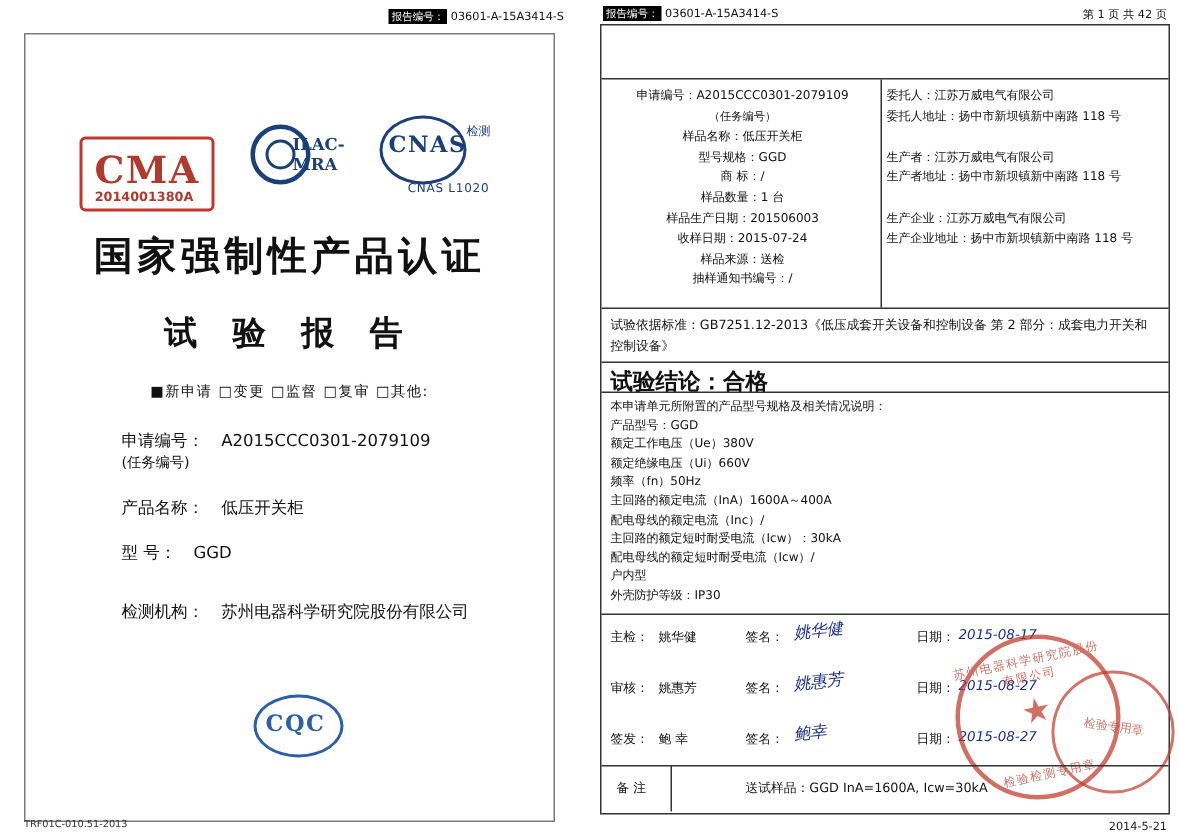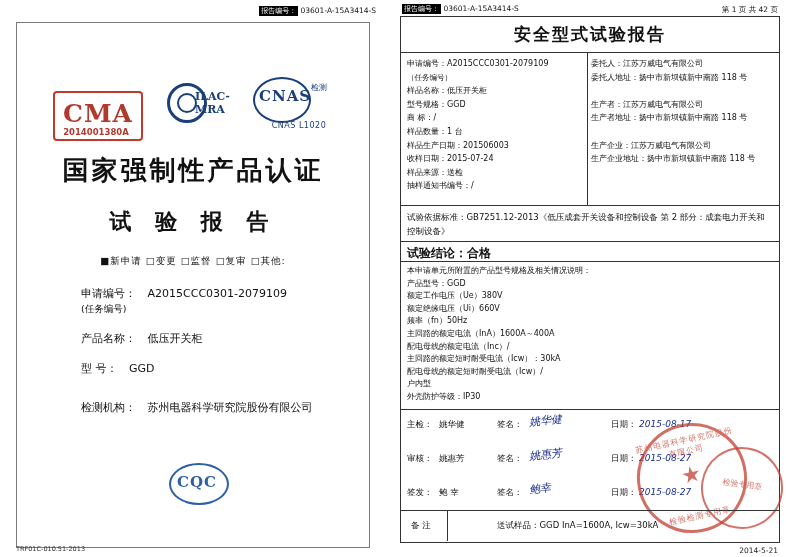--- a/index.html
+++ b/index.html
@@ -131,37 +131,37 @@
     border:1px solid #333;
   }
   .r-title{
     position:absolute;left:0;top:6px;width:100%;text-align:center;
     font-size:17px;font-weight:bold;letter-spacing:2px;
     font-family:"DejaVu Serif","Liberation Serif",serif;
   }
   .r-sep{position:absolute;left:0;width:100%;border-top:1px solid #333;}
   .blk-info{position:absolute;left:0;top:36px;width:100%;height:152px;}
   .col-l{
-    position:absolute;left:6px;top:4px;width:176px;font-size:8px;line-height:13.6px;
+    position:absolute;left:6px;top:4px;width:176px;font-size:8px;line-height:13.6px;text-align:center;
   }
   .col-r{
     position:absolute;left:190px;top:4px;width:186px;font-size:8px;line-height:13.6px;
   }
   .col-l .row,.col-r .row{white-space:nowrap;}
   .col-l .sub{font-size:7.5px;}
   .vline{
     position:absolute;left:186px;top:36px;width:0;height:152px;border-left:1px solid #333;
   }
   .blk-std{
     position:absolute;left:0;top:188px;width:100%;height:36px;
     font-size:8.5px;line-height:14px;padding:5px 6px;box-sizing:border-box;
   }
   .blk-res{
     position:absolute;left:0;top:224px;width:100%;height:20px;
-    font-size:12px;padding:4px 6px;box-sizing:border-box;font-weight:bold;
+    font-size:15px;padding:4px 6px;box-sizing:border-box;font-weight:bold;
   }
   .blk-spec{
     position:absolute;left:0;top:244px;width:100%;height:148px;
     font-size:8px;line-height:12.6px;padding:4px 6px;box-sizing:border-box;
   }
   .sign-rows{position:absolute;left:0;top:392px;width:100%;height:101px;}
   .sign-row{position:absolute;left:0;width:100%;height:33px;font-size:8.5px;}
   .sign-row .c1{position:absolute;left:6px;top:10px;}
   .sign-row .c2{position:absolute;left:96px;top:10px;}
   .sign-row .c3{position:absolute;left:210px;top:10px;}
@@ -277,21 +277,20 @@
     <div class="r-topbar">
       <span class="rep">
         <span class="lbl">报告编号：</span>
         <span>03601-A-15A3414-S</span>
       </span>
       <span class="pg">第 1 页 共 42 页</span>
     </div>
 
     <div class="r-frame">
 
-      <div class="r-title">安全型式试验报告</div>
       <div class="r-sep" style="top:35px"></div>
 
       <div class="blk-info">
         <div class="col-l">
           <div class="row"><span>申请编号：</span><span>A2015CCC0301-2079109</span></div>
           <div class="row sub"><span>（任务编号）</span></div>
           <div class="row"><span>样品名称：</span><span>低压开关柜</span></div>
           <div class="row"><span>型号规格：</span><span>GGD</span></div>
           <div class="row"><span>商    标：</span><span>/</span></div>
           <div class="row"><span>样品数量：</span><span>1 台</span></div>

